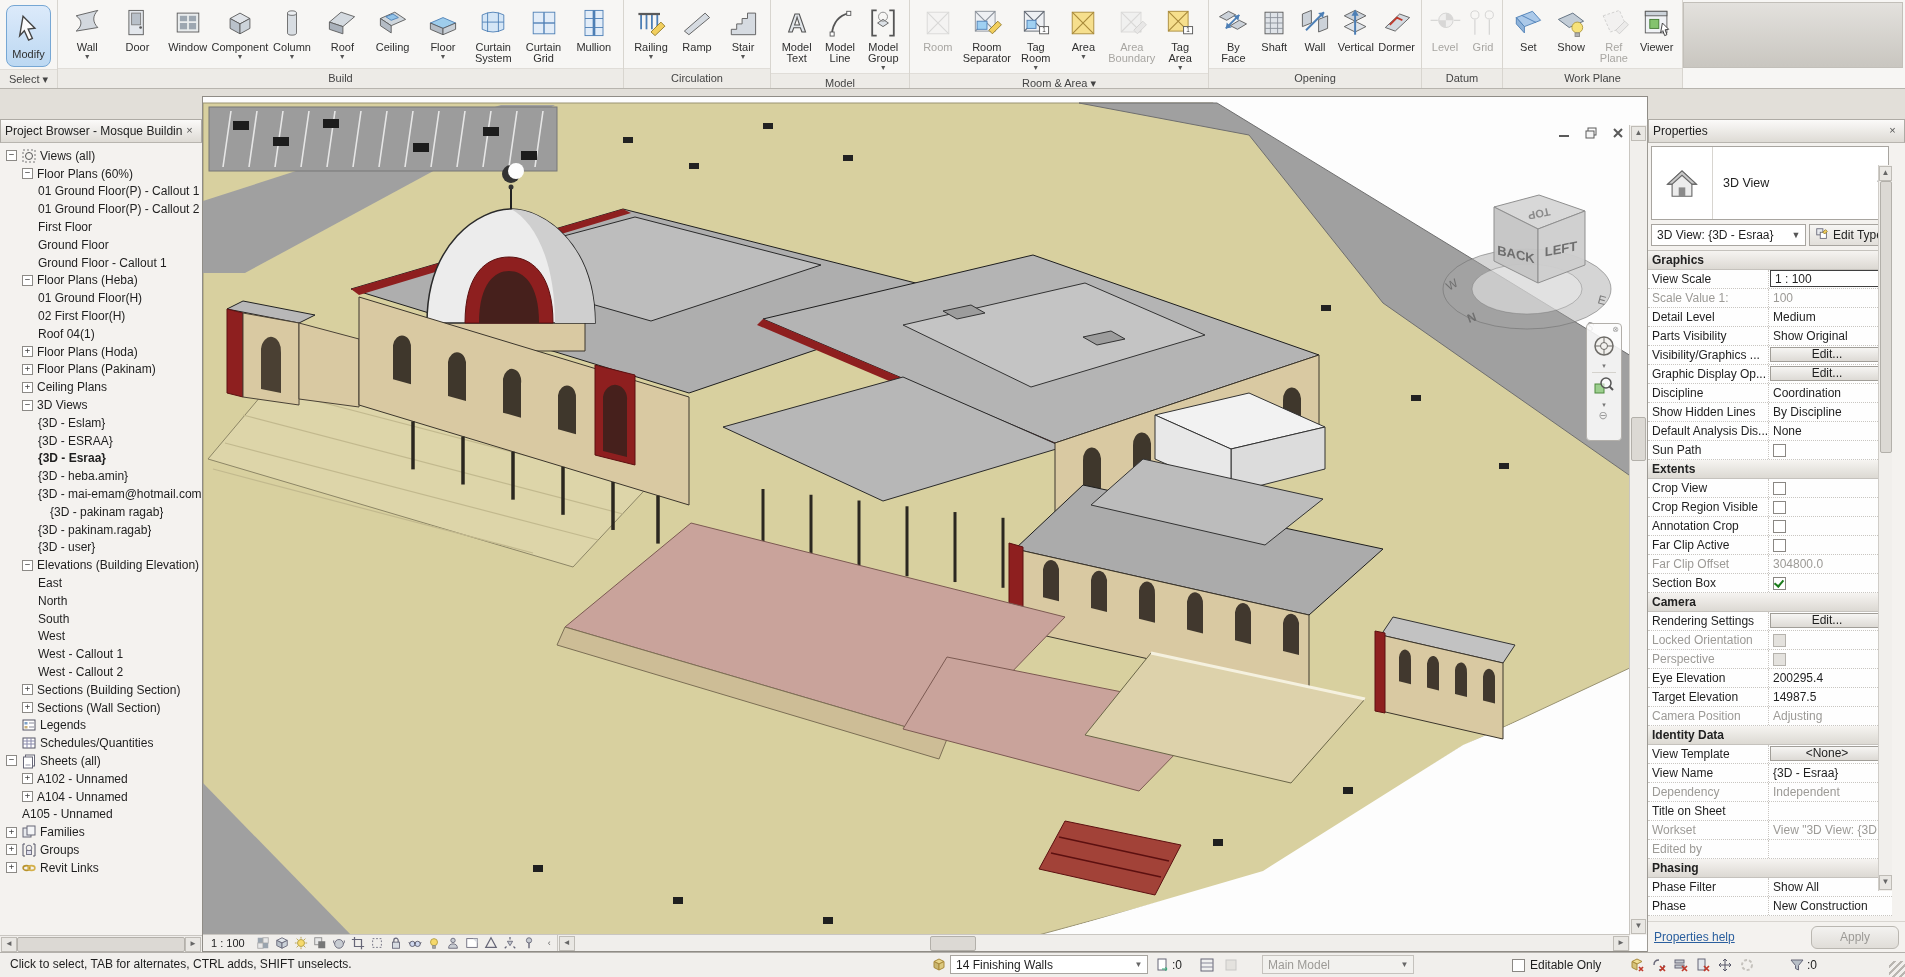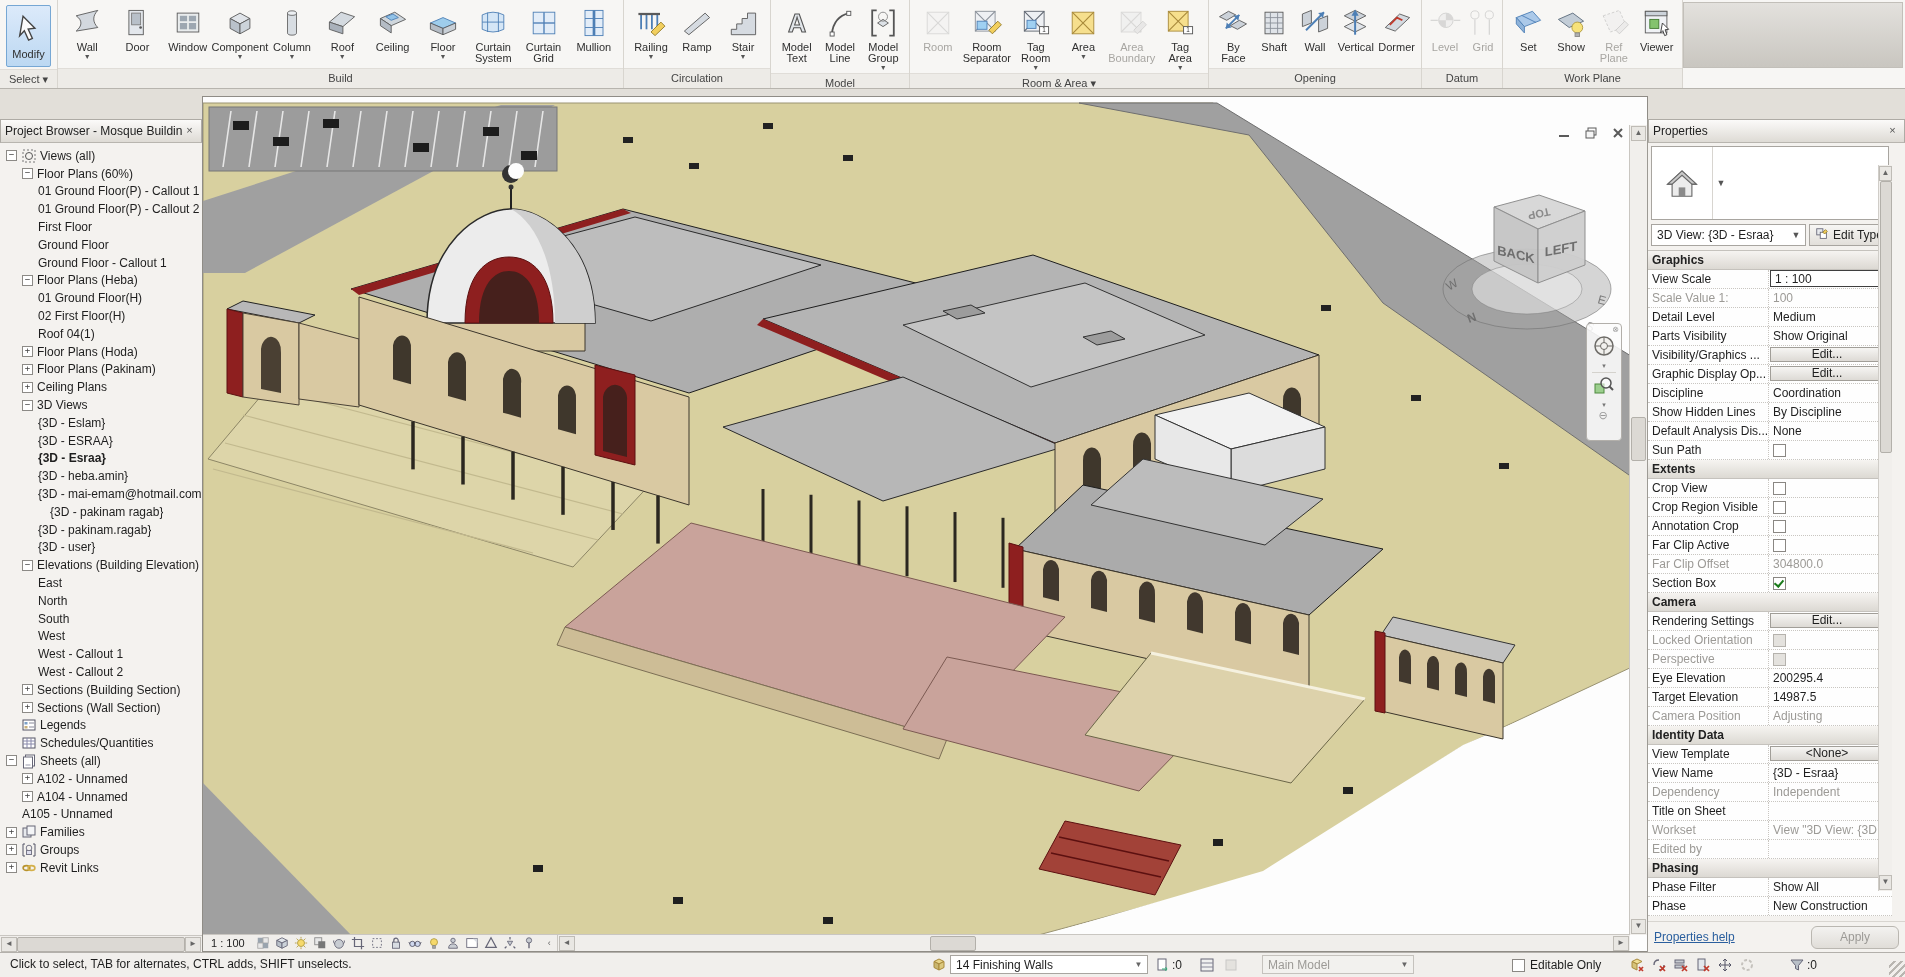--- a/index.html
+++ b/index.html
@@ -9,21 +9,21 @@
   .rpanel{height:88px;border-right:1px solid #d8d5cf;display:flex;flex-direction:column;box-sizing:border-box;}
   .rtools{flex:1;display:flex;align-items:flex-start;justify-content:space-around;padding:3px 4px 0 4px;}
   .rlabel{height:19px;line-height:19px;text-align:center;font-size:11px;color:#444;background:#edebe7;border-top:1px solid #e0ddd8;white-space:nowrap;overflow:hidden;}
   .rtool{display:flex;flex-direction:column;align-items:center;width:52px;padding:1px 0;border:1px solid transparent;border-radius:2px;cursor:default;}
   .rtool .ric{width:36px;height:36px;}
   .rtool .ric svg{width:36px;height:36px;}
   .rtool .rtx{font-size:11px;line-height:11px;text-align:center;color:#2f2f2f;white-space:pre-line;margin-top:1px;}
   .rtool .rarw{font-size:7px;color:#555;line-height:6px;margin-top:1px;}
   .rtool.disabled .ric{opacity:.4;filter:grayscale(1);}
   .rtool.disabled .rtx{color:#a8a6a2;}
-  #modify-btn{width:46px;height:60px;margin:2px;background:linear-gradient(#dceafa,#bcd8f2);border:1px solid #76a7d4;border-radius:2px;display:flex;flex-direction:column;align-items:center;justify-content:center;}
+  #modify-btn{width:46px;height:60px;margin:2px;background:linear-gradient(#dceafa,#bcd8f2);border:1px solid #76a7d4;border-radius:8px;display:flex;flex-direction:column;align-items:center;justify-content:center;}
   #modify-btn svg{width:34px;height:34px;}
   #modify-btn span{font-size:11px;color:#2f2f2f;}
   #ribbon-filler{flex:1;background:linear-gradient(#e3e1dd,#c9c6c0);margin:2px 2px 20px 0;border:1px solid #c2bfb9;}
   
   #main{position:absolute;left:0;top:89px;bottom:25px;right:0;background:#e2dfd9;}
   .side-title{height:22px;background:linear-gradient(#fbfaf9,#dedbd5);border:1px solid #aeaba5;border-bottom:1px solid #b8b5af;display:flex;align-items:center;padding:0 4px;font-size:12px;color:#222;}
   .side-title .t{flex:1;white-space:nowrap;overflow:hidden;}
   .xbtn{width:15px;height:15px;line-height:13px;text-align:center;color:#555;font-size:11px;cursor:default;}
   
   #browser{position:absolute;left:0;top:30px;bottom:0;width:202px;background:#f4f2ef;border-right:1px solid #9d9a94;display:flex;flex-direction:column;}
@@ -952,20 +952,21 @@
       </div>
       <div id="props-body">
         <div id="type-selector">
           <span class="timg">
               <svg viewBox="0 0 40 40" width="44" height="44">
                 <polygon points="7,21 20,9 33,21 29,21 29,32 11,32 11,21" fill="#ececec" stroke="#666"></polygon>
                 <polygon points="20,9 33,21 29,21 20,13 11,21 7,21" fill="#c9c9c9" stroke="#666"></polygon>
                 <rect x="17" y="24" width="6" height="8" fill="#8a8a8a"></rect>
               </svg>
             </span>
+          <span class="tname">3D View</span>
           <span class="tdd">▼</span>
         </div>
         <div id="combo-row">
           <div id="view-combo">
             <span class="cv">3D View: {3D - Esraa}</span>
             <span class="dd">▼</span>
           </div>
           <div id="edit-type">
             <span><svg viewBox="0 0 16 16" width="14" height="14">
                   <rect x="2" y="2" width="7" height="7" fill="#e8eaee" stroke="#667"></rect>

